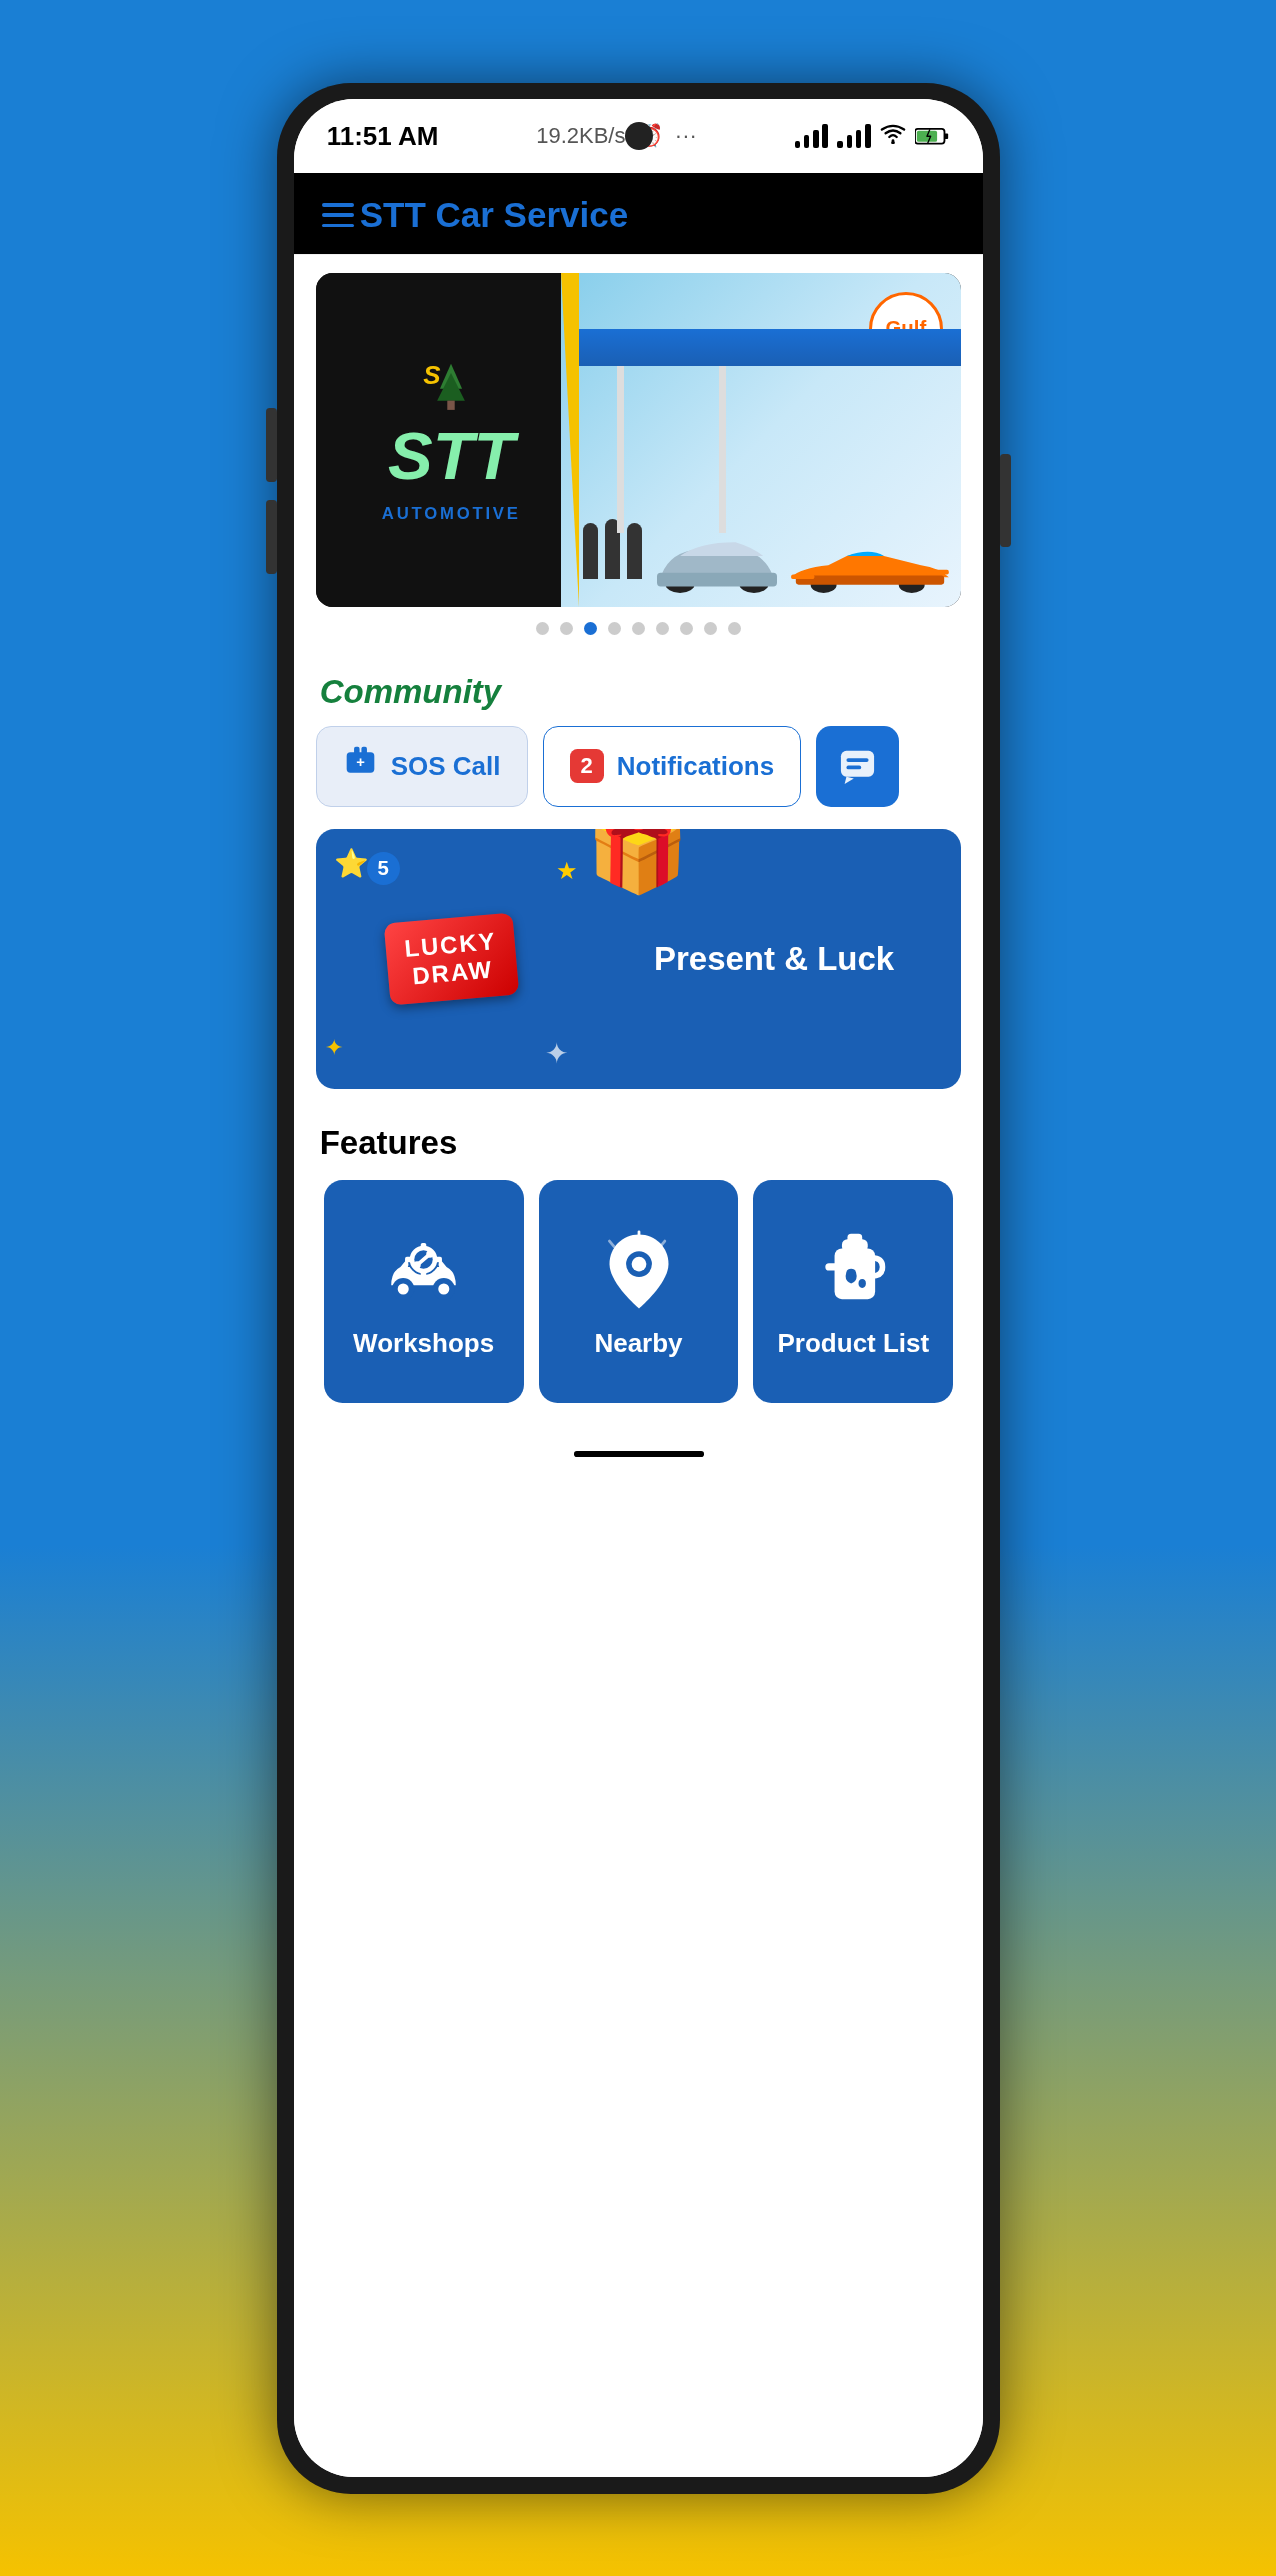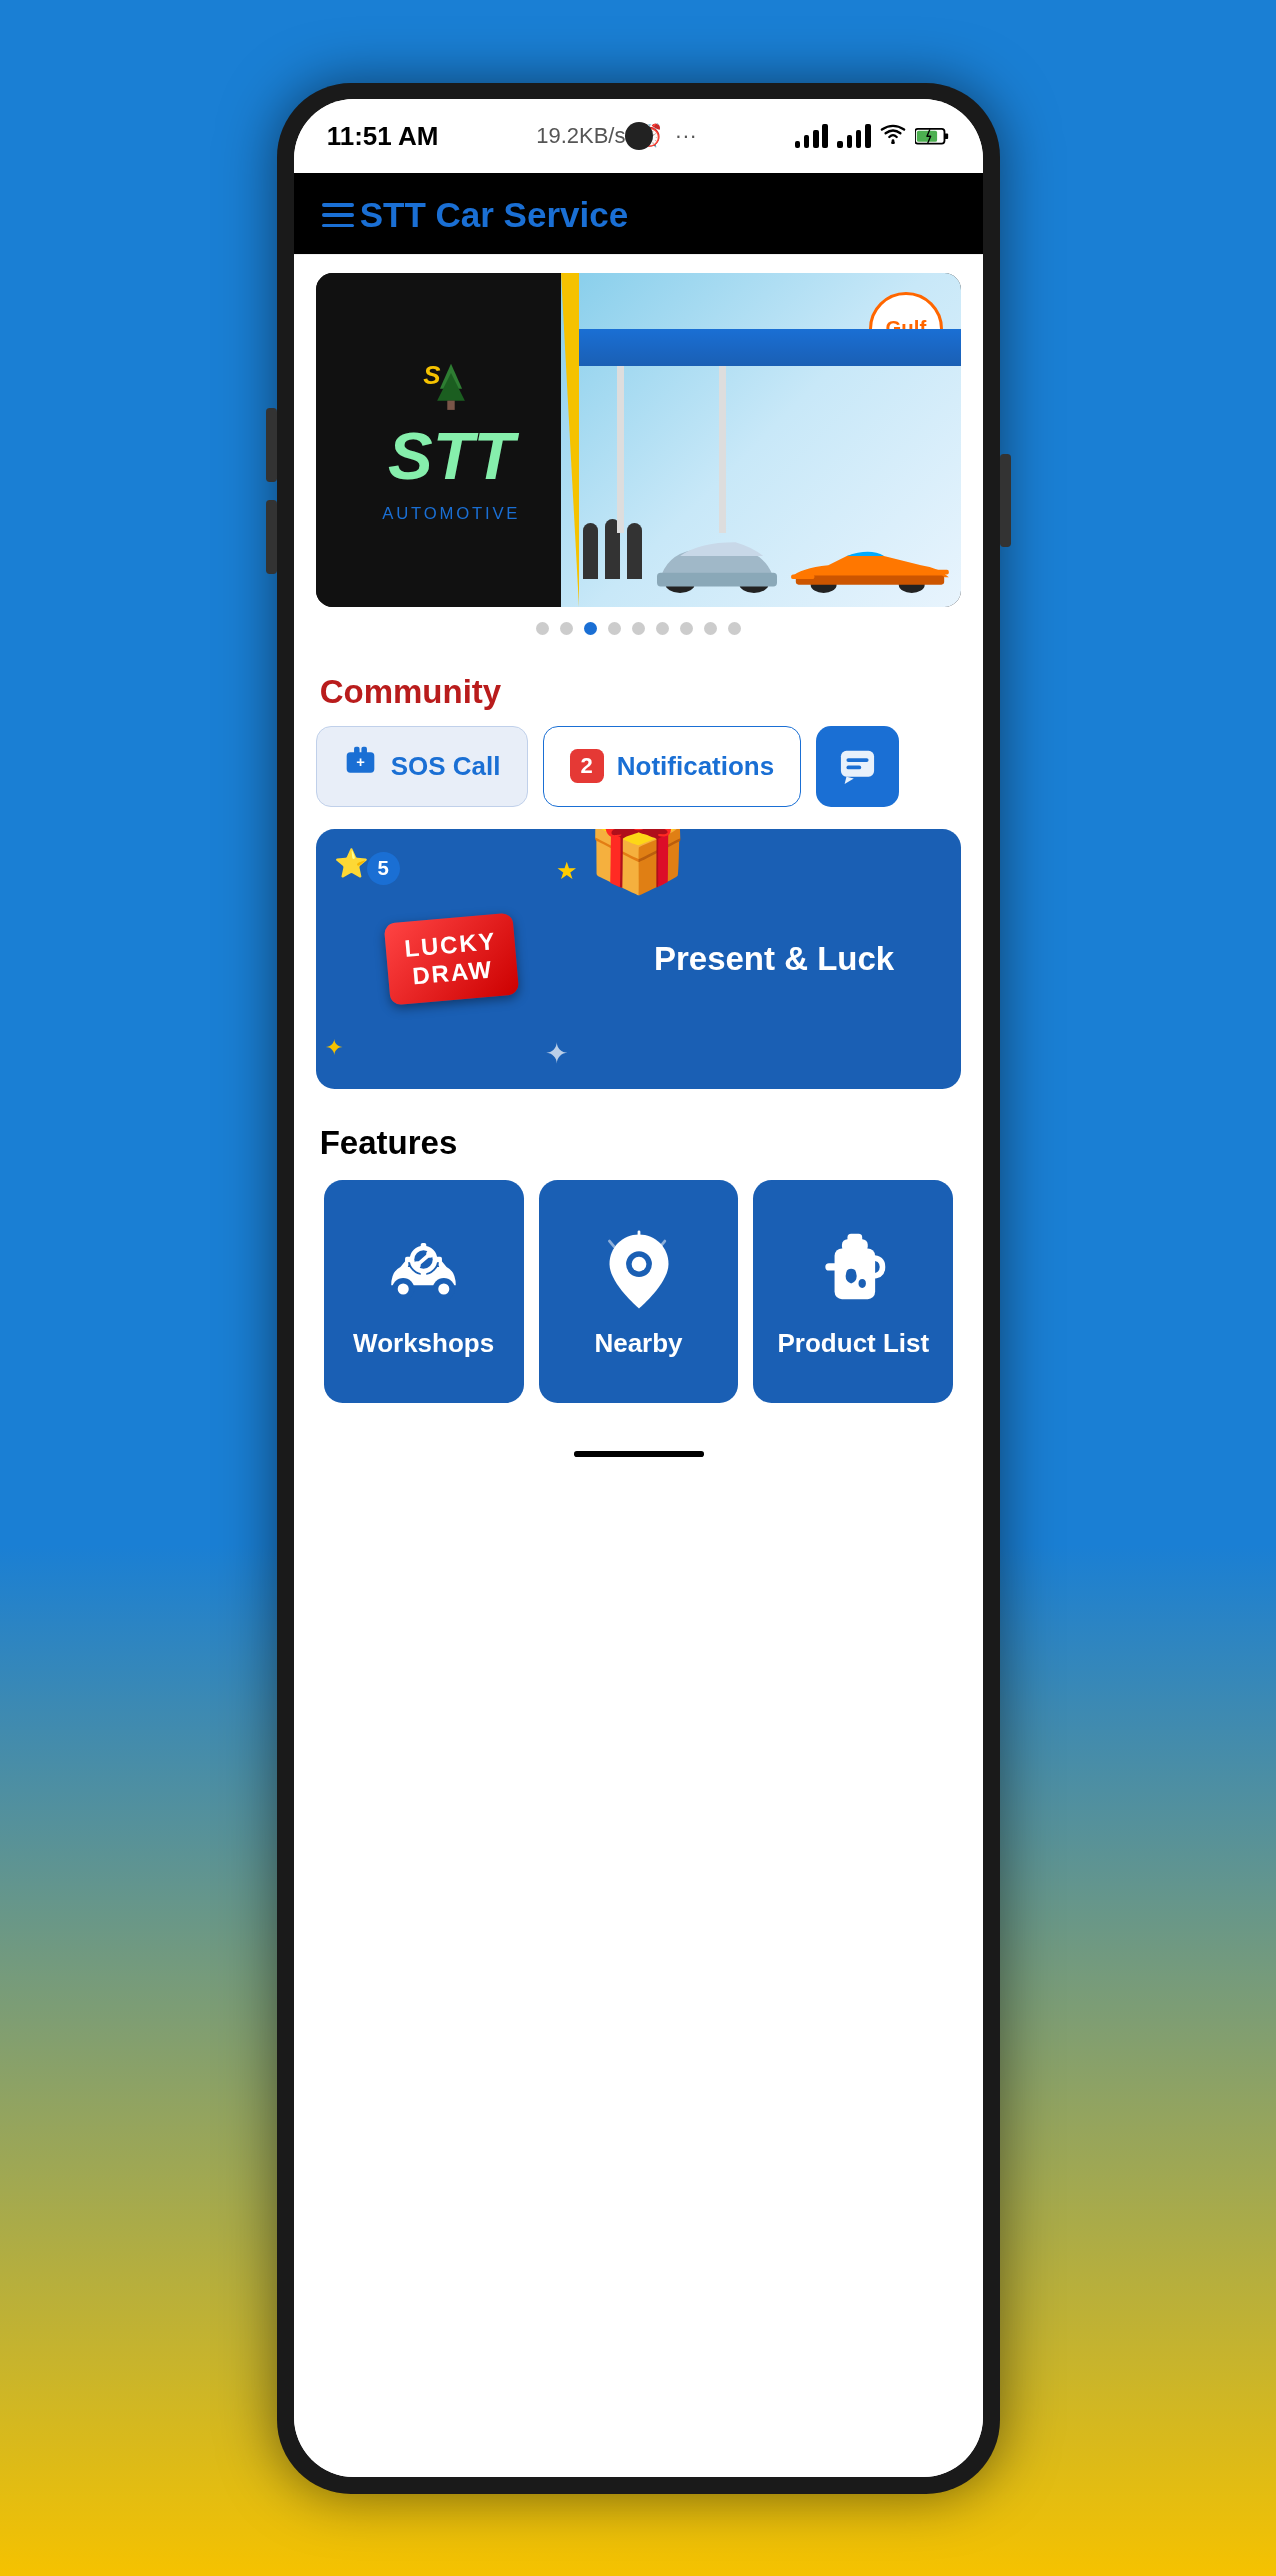--- a/index.html
+++ b/index.html
@@ -161,21 +161,21 @@
       background: #111;
       display: flex;
       flex-direction: column;
       align-items: center;
       justify-content: center;
       padding: 18.5px;
     }
 
     .stt-automotive {
       font-size: 16.7px;
-      font-weight: 400;
+      font-weight: 700;
       color: #1a6fd4;
       letter-spacing: 2.8px;
       margin-top: 10px;
     }
 
     .banner-right {
       position: absolute;
       right: 0;
       top: 0;
       width: 62%;
@@ -228,22 +228,23 @@
     }
 
     .dot.active {
       background: #1a6fd4;
     }
 
     
     .section-title {
       font-size: 33px;
       font-weight: 700;
-      color: #b91c1c;
+      color: #15803d;
       padding: 7.4px 26px 15px;
+      font-style: italic;
     }
 
     .community-buttons {
       display: flex;
       gap: 15px;
       padding: 0 22px 22px;
       overflow-x: auto;
     }
 
     .community-btn {

